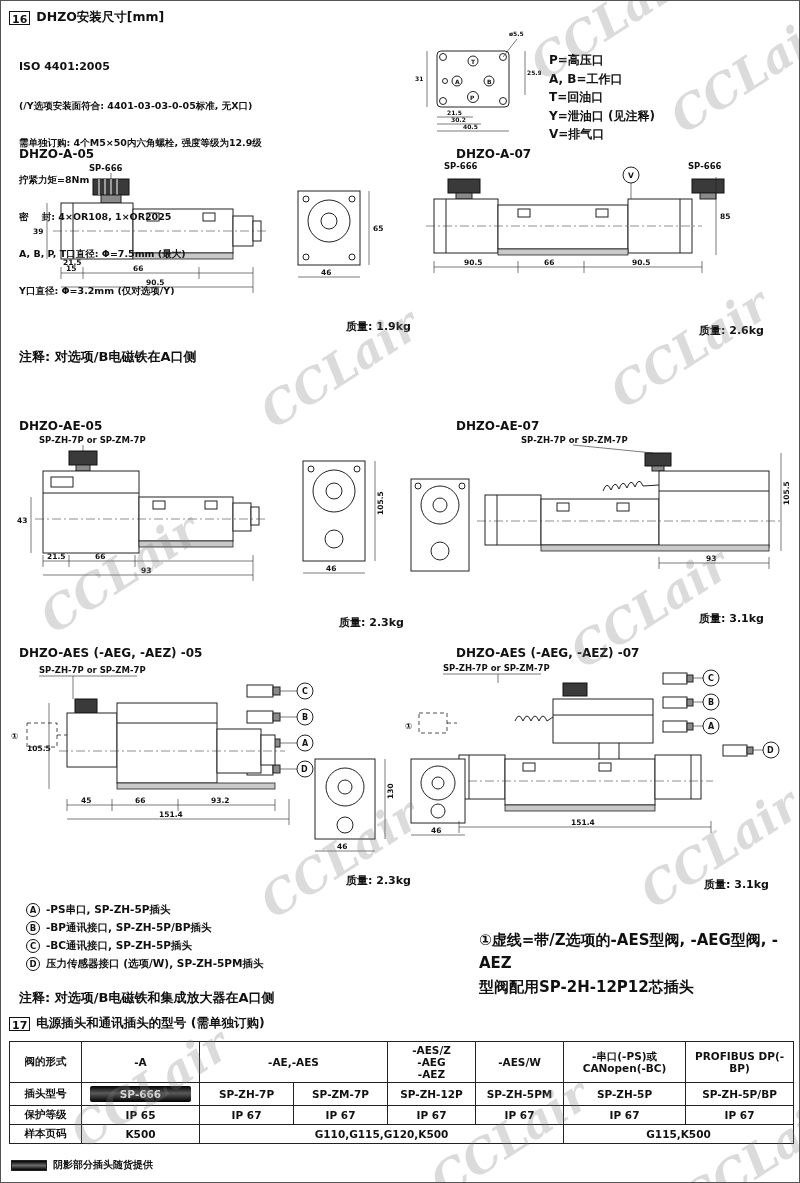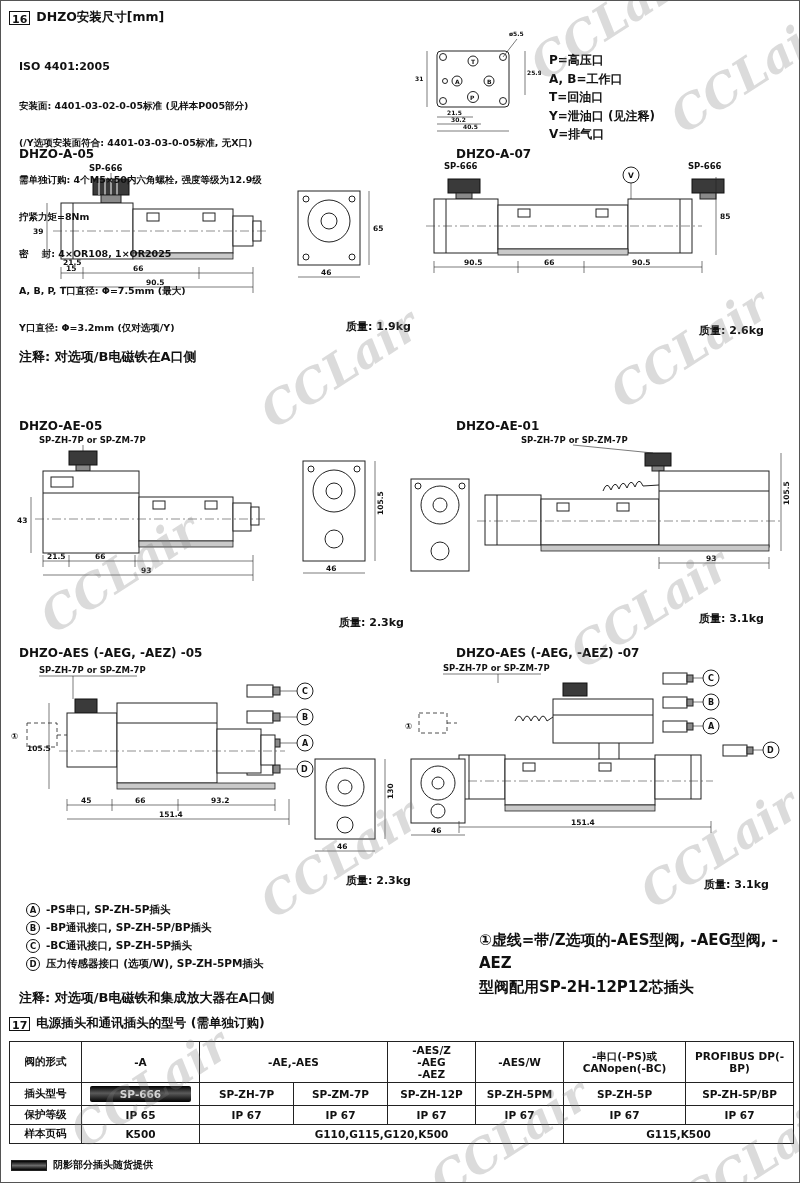--- a/index.html
+++ b/index.html
@@ -81,21 +81,20 @@
   <div class="wm" style="left:420px;top:1110px">CCLair</div>
   <div class="wm" style="left:670px;top:1130px">CCLair</div>
 
   <div class="sec-hdr" style="left:8px;top:8px">
     <span class="sec-num">16</span>
     <span class="sec-title">DHZO安装尺寸[mm]</span>
   </div>
 
   <div class="spec">
     <div class="iso">ISO 4401:2005</div>
-    <div>安装面: 4401-03-02-0-05标准 (见样本P005部分)</div>
     <div>(/Y选项安装面符合: 4401-03-03-0-05标准, 无X口)</div>
     <div>需单独订购: 4个M5×50内六角螺栓, 强度等级为12.9级</div>
     <div>拧紧力矩=8Nm</div>
     <div>密    封: 4×OR108, 1×OR2025</div>
     <div>A, B, P, T口直径: Φ=7.5mm (最大)</div>
     <div>Y口直径: Φ=3.2mm (仅对选项/Y)</div>
   </div>
 
   <svg class="drawing" style="left:412px;top:24px" width="128" height="114" viewBox="0 0 128 114">
     <g>
@@ -229,21 +228,21 @@
       <line class="dim" x1="310" y1="18" x2="310" y2="96"></line>
       <text class="dimtxt" x="314" y="60">85</text>
     </g>
   </svg>
 
   <div class="mass" style="left:345px;top:318px">质量: 1.9kg</div>
   <div class="mass" style="left:698px;top:322px">质量: 2.6kg</div>
   <div class="note" style="left:18px;top:347px">注释: 对选项/B电磁铁在A口侧</div>
 
   <div class="dtitle" style="left:18px;top:418px">DHZO-AE-05</div>
-  <div class="dtitle" style="left:455px;top:418px">DHZO-AE-01</div>
+  <div class="dtitle" style="left:455px;top:418px">DHZO-AE-07</div>
 
   <svg class="drawing" style="left:12px;top:432px" width="385" height="185" viewBox="0 0 385 185">
     <text class="lbl" x="26" y="10">SP-ZH-7P or SP-ZM-7P</text>
     <line class="dim" x1="70" y1="12" x2="70" y2="18"></line>
     <g>
       <rect class="dark" x="56" y="18" width="28" height="14"></rect>
       <rect class="mid" x="63" y="32" width="14" height="6"></rect>
     </g>
     <g>
       <rect class="fillw" x="30" y="38" width="96" height="82"></rect>

